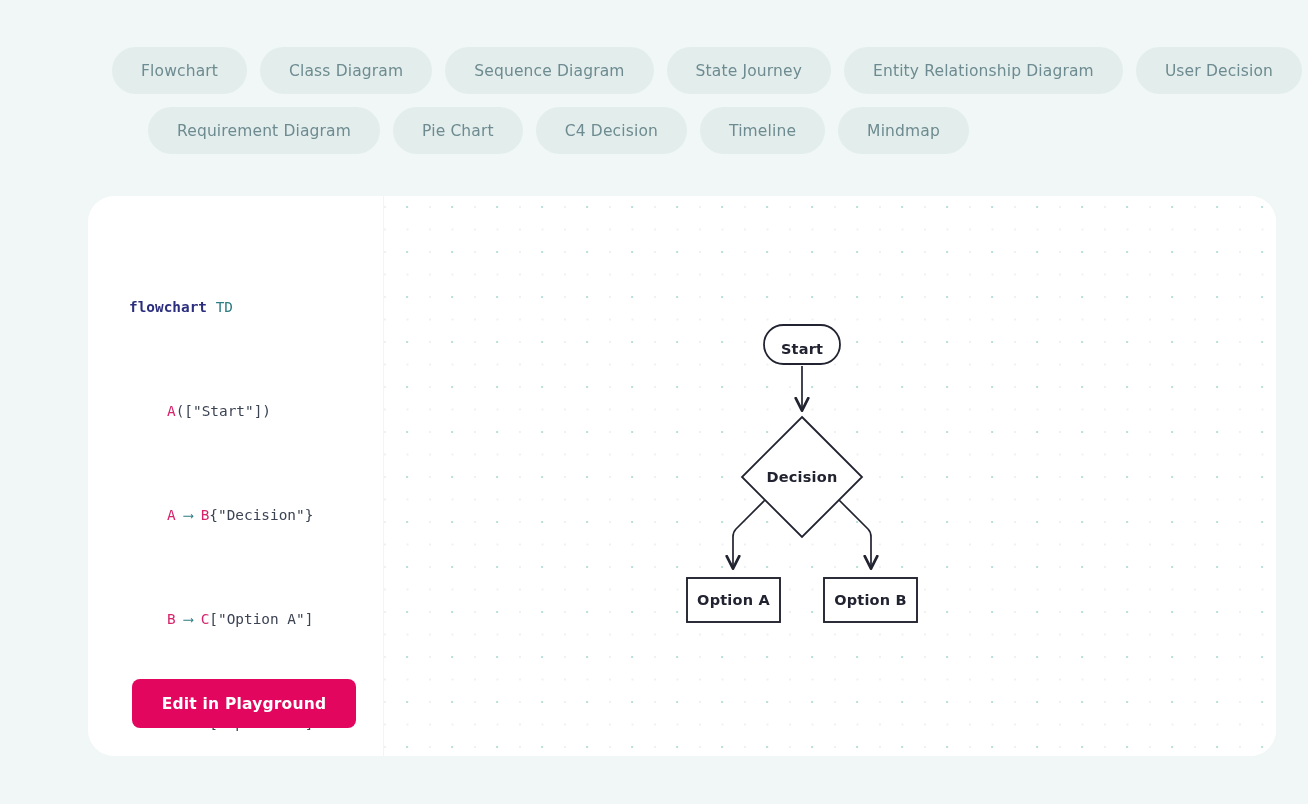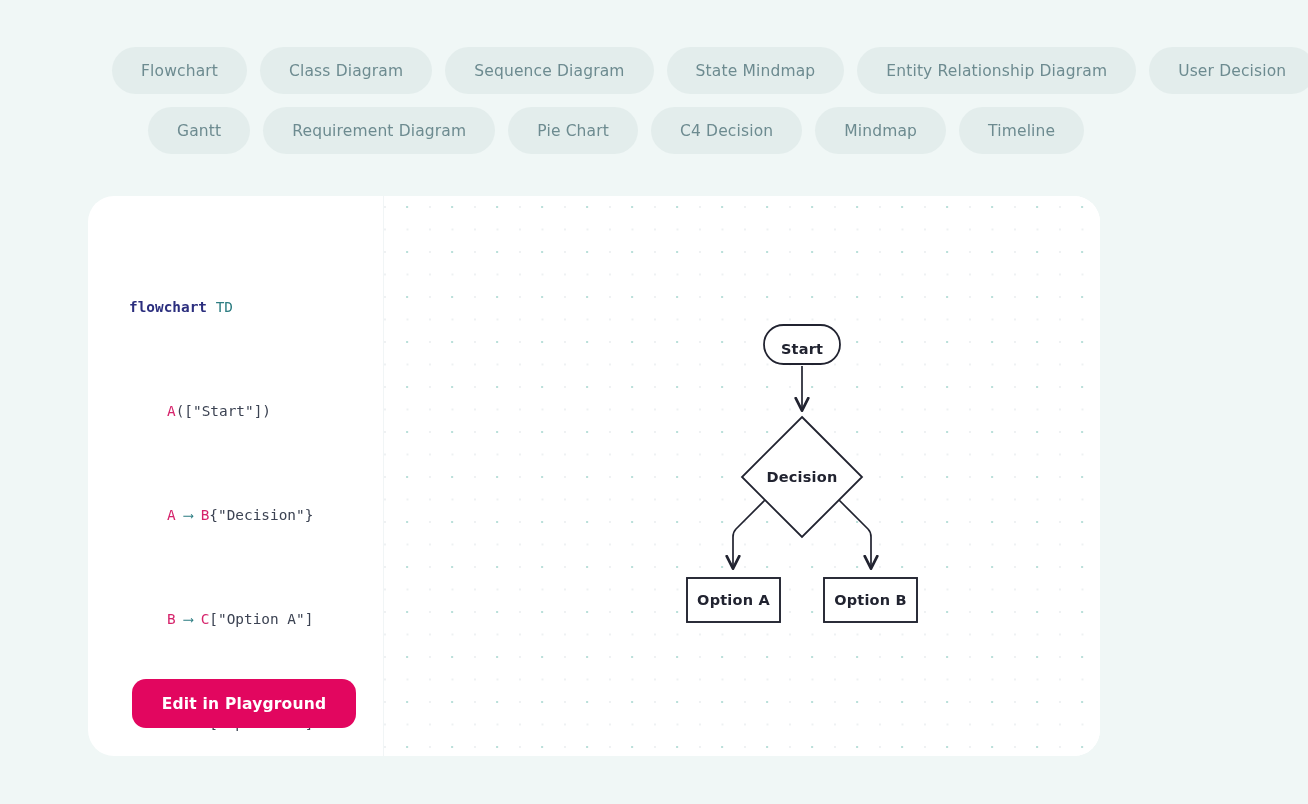--- a/index.html
+++ b/index.html
@@ -42,21 +42,21 @@
     white-space: nowrap;
     cursor: pointer;
     user-select: none;
   }
 
   
   .card {
     position: absolute;
     left: 88px;
     top: 196px;
-    width: 1012px;
+    width: 1188px;
     height: 560px;
     background: #ffffff;
     border-radius: 26px;
     display: flex;
     overflow: hidden;
   }
 
   
   .code-pane {
     width: 296px;
@@ -83,21 +83,21 @@
 
   .play-btn {
     position: absolute;
     left: 44px;
     bottom: 28px;
     width: 224px;
     height: 49px;
     background: #e2065f;
     color: #ffffff;
     border: none;
-    border-radius: 14px;
+    border-radius: 8px;
     font-family: "DejaVu Sans", "Liberation Sans", sans-serif;
     font-size: 15.5px;
     font-weight: bold;
     letter-spacing: 0.2px;
     cursor: pointer;
   }
 
   
   .canvas {
     flex: 1 1 auto;
@@ -131,47 +131,44 @@
     <div class="pill">
         <span>Flowchart</span>
       </div>
     <div class="pill">
         <span>Class Diagram</span>
       </div>
     <div class="pill">
         <span>Sequence Diagram</span>
       </div>
     <div class="pill">
-        <span>State Mindmap</span>
+        <span>State Journey</span>
       </div>
     <div class="pill">
         <span>Entity Relationship Diagram</span>
       </div>
     <div class="pill">
         <span>User Decision</span>
       </div>
   </div>
   <div class="tab-row row-2">
     <div class="pill">
-        <span>Gantt</span>
-      </div>
-    <div class="pill">
         <span>Requirement Diagram</span>
       </div>
     <div class="pill">
         <span>Pie Chart</span>
       </div>
     <div class="pill">
         <span>C4 Decision</span>
       </div>
     <div class="pill">
+        <span>Timeline</span>
+      </div>
+    <div class="pill">
         <span>Mindmap</span>
-      </div>
-    <div class="pill">
-        <span>Timeline</span>
       </div>
   </div>
 </div>
 
 <div class="card">
 
   <div class="code-pane">
     <div class="code-block">
       <div class="code-line"><span class="kw">flowchart</span><span class="punc"> </span><span class="dir">TD</span></div>
 

